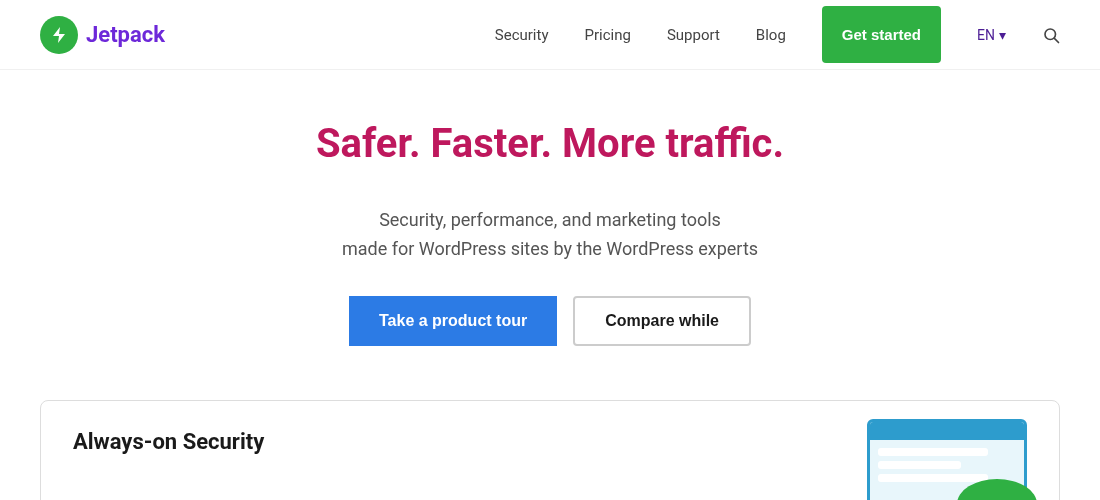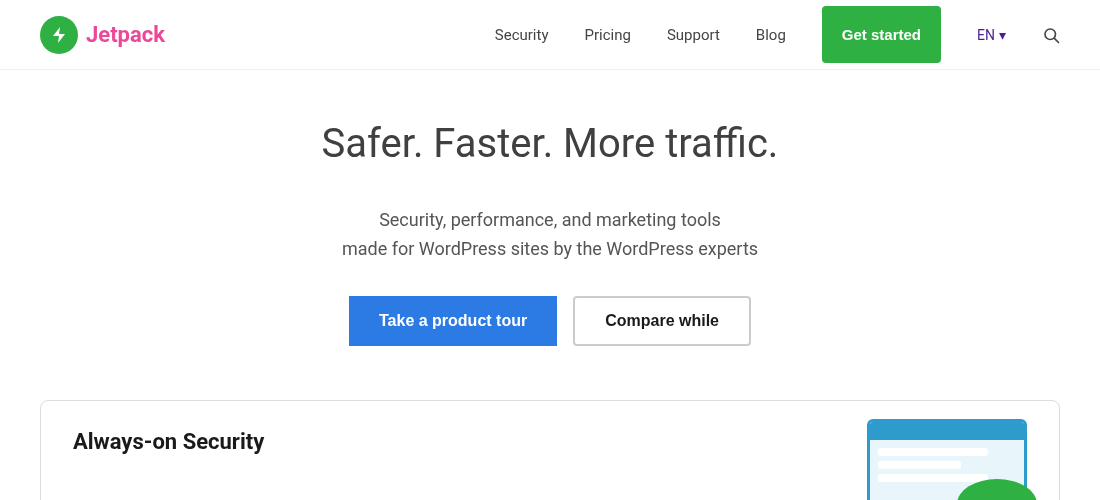--- a/index.html
+++ b/index.html
@@ -37,21 +37,21 @@
       align-items: center;
       justify-content: center;
       color: white;
       font-weight: 900;
       font-size: 18px;
     }
 
     .logo-text {
       font-size: 22px;
       font-weight: 700;
-      color: #ec4899;
+      color: #6d28d9;
     }
 
     nav {
       display: flex;
       align-items: center;
       gap: 36px;
       margin-left: auto;
     }
 
     .nav-link {
@@ -94,22 +94,22 @@
     }
 
     
     .hero {
       text-align: center;
       padding: 50px 20px 30px;
     }
 
     .hero-title {
       font-size: 40px;
-      font-weight: 400;
-      color: #404040;
+      font-weight: 700;
+      color: #be185d;
       margin-bottom: 16px;
     }
 
     .hero-subtitle {
       font-size: 18px;
       color: #555;
       line-height: 1.6;
       margin-bottom: 32px;
       margin-top: 39px;
     }

